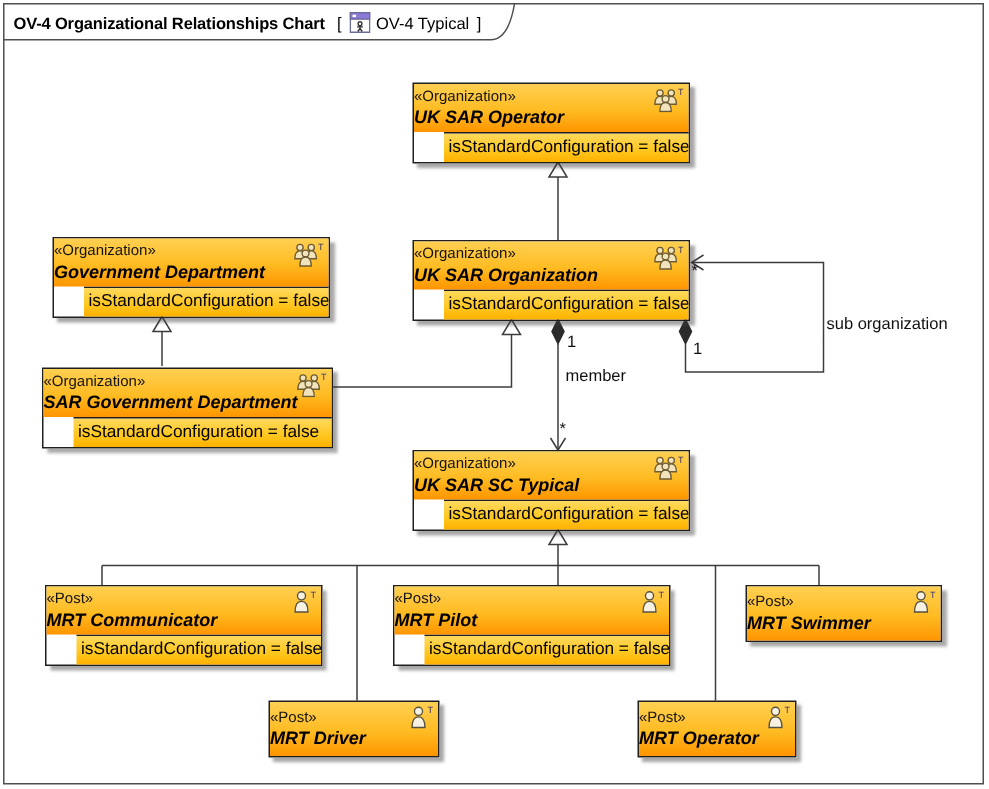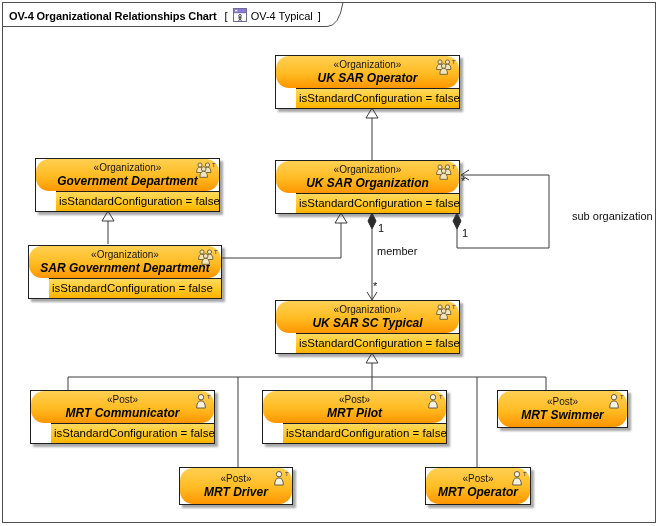--- a/index.html
+++ b/index.html
@@ -28,21 +28,21 @@
 
   
   .node{
     position:absolute;z-index:2;border:1px solid #1f1f1f;
     box-shadow:3px 3px 2px rgba(60,60,60,0.45);
     box-sizing:border-box;
   }
   .hdr{
     position:relative;height:32px;
     background:linear-gradient(180deg,#ffd052 0%,#ffbb22 55%,#ff9500 100%);
-    text-align:center;box-sizing:border-box;padding-top:3px;border-radius:13px;
+    box-sizing:border-box;padding-top:3px;
   }
   .node.hdr-only .hdr{height:36px;padding-top:5px;}
   .stereo{font-size:10px;line-height:12px;color:#141414;}
   .nname{font-size:12px;font-weight:bold;line-height:15px;color:#000;font-style:italic;}
   .attr{
     height:20px;line-height:19px;border-top:1px solid #1f1f1f;
     background:linear-gradient(180deg,#ffd95e 0%,#ffc61e 60%,#ffb100 100%);
     font-size:11.5px;padding-left:3px;box-sizing:border-box;
     white-space:nowrap;overflow:hidden;margin-left:20px;
   }
@@ -299,15 +299,15 @@
       <div class="stereo">«Post»</div>
       <div class="nname">MRT Operator</div>
     </div>
   </div>
 
   <span class="elabel" style="left:378px;top:222px;">1</span>
   <span class="elabel" style="left:377px;top:245px;">member</span>
   <span class="elabel" style="left:373px;top:280px;">*</span>
   <span class="elabel" style="left:462px;top:227px;">1</span>
   <span class="elabel" style="left:461px;top:175px;">*</span>
-  <span class="elabel" style="left:572px;top:210px;">sub organization</span>
+  <span class="elabel" style="left:551px;top:210px;">sub organization</span>
 
 </div>
 
 </body></html>

